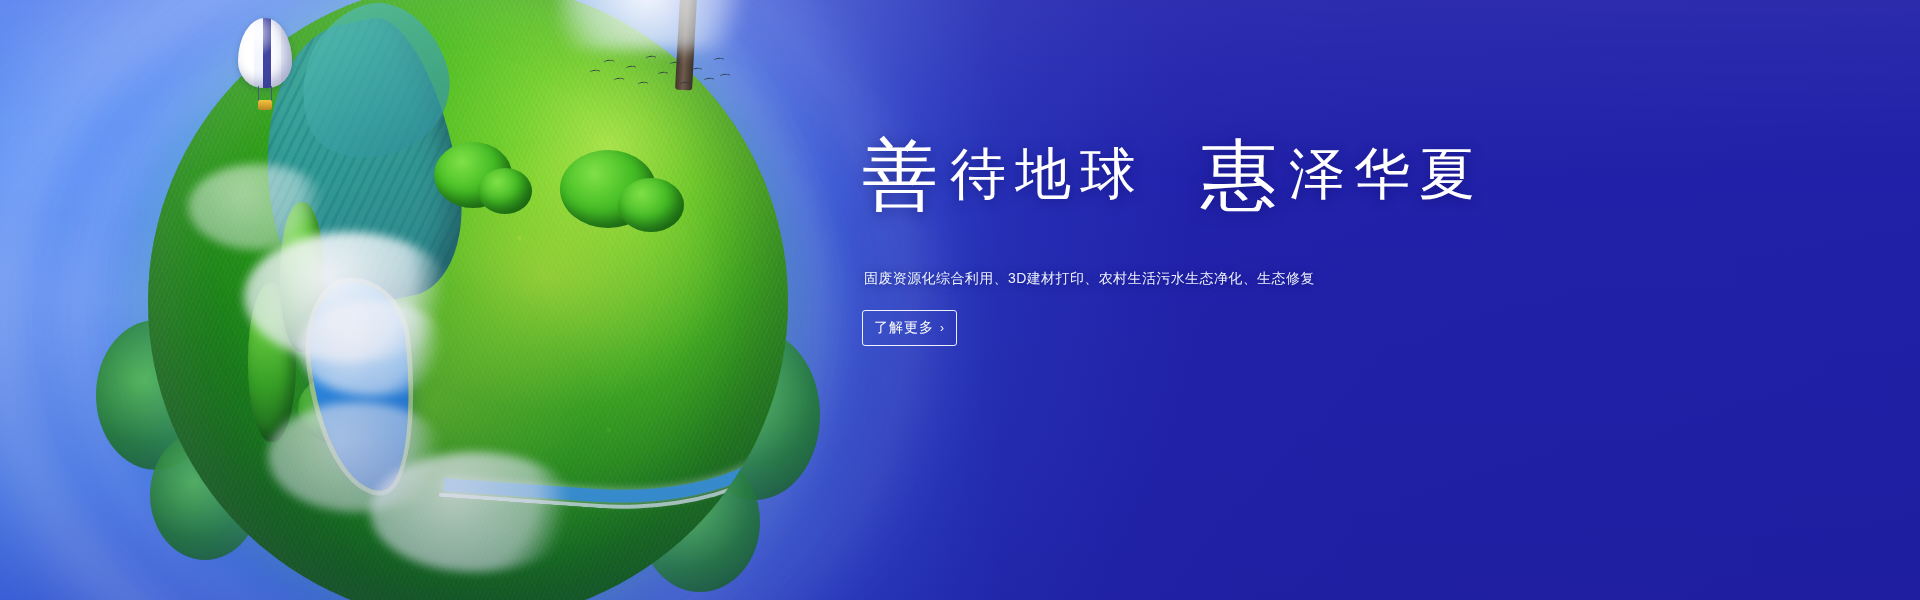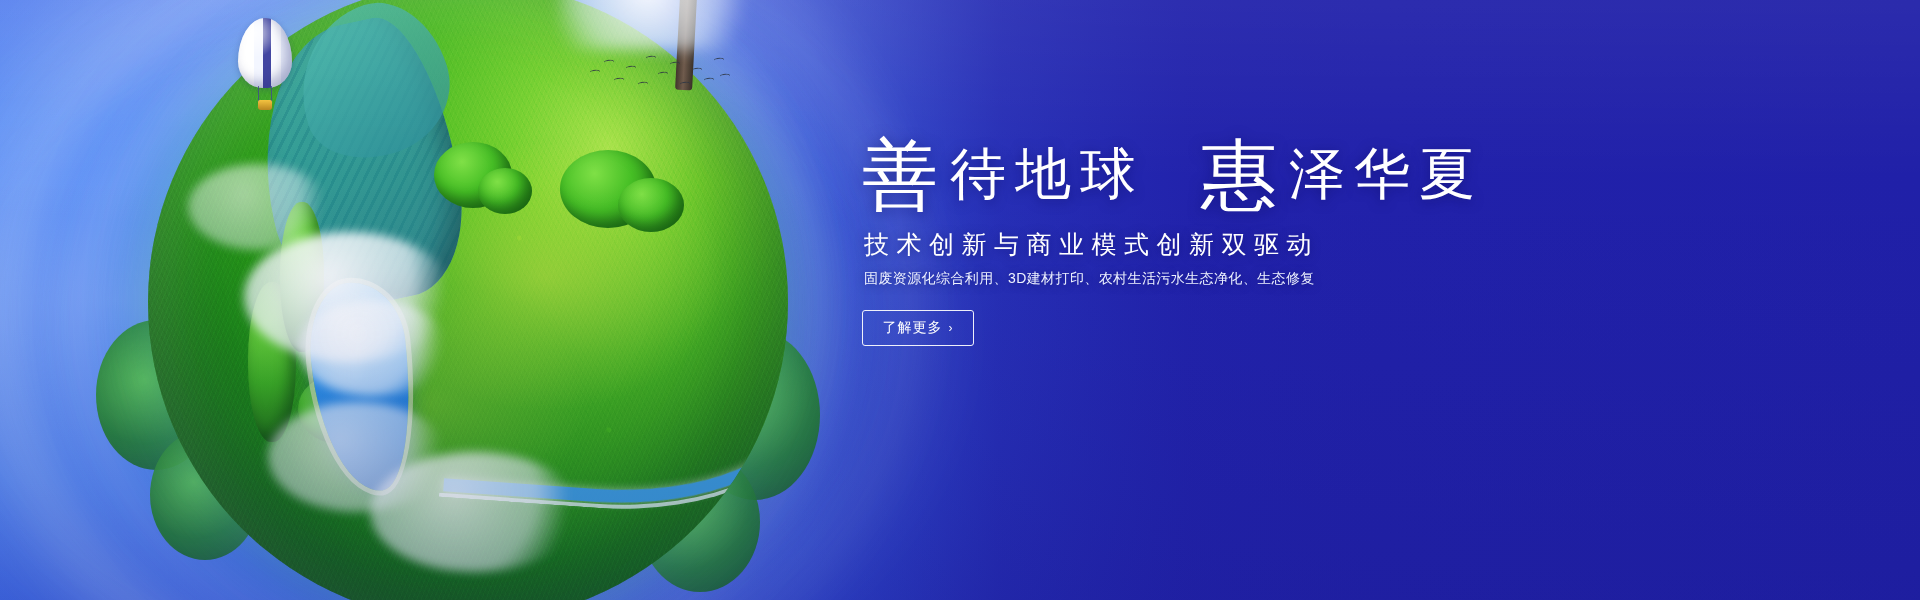--- a/index.html
+++ b/index.html
@@ -276,21 +276,21 @@
   }
   .desc{
     position:absolute; left:2px; top:270px;
     font-size:14px; letter-spacing:.4px; font-weight:400;
     color:#eef2ff;
     text-shadow:0 1px 8px rgba(10,10,90,.5);
     white-space:nowrap;
   }
   .cta{
     position:absolute; left:0px; top:310px;
-    width:112px; height:36px;
+    width:95px; height:36px;
     border:1px solid rgba(255,255,255,.92);
     border-radius:3px;
     background:transparent;
     color:#fff;
     font-size:14px; letter-spacing:1px;
     font-family:"Liberation Sans","DejaVu Sans",sans-serif;
     display:flex; align-items:center; justify-content:center; gap:6px;
     cursor:pointer;
   }
   .cta .chev{ font-size:12px; opacity:.95; }
@@ -385,21 +385,20 @@
         <span class="hl-big">善</span>
         <span class="hl-small">待地球</span>
       </span>
       <span class="hl-gap"></span>
       <span class="hl-group">
         <span class="hl-big">惠</span>
         <span class="hl-small">泽华夏</span>
       </span>
     </div>
 
-    <div class="subtitle">技术创新与商业模式创新双驱动</div>
 
     <div class="desc">固废资源化综合利用、3D建材打印、农村生活污水生态净化、生态修复</div>
 
     <div class="cta">
       <span>了解更多</span>
       <span class="chev">›</span>
     </div>
 
   </div>
 </div>

